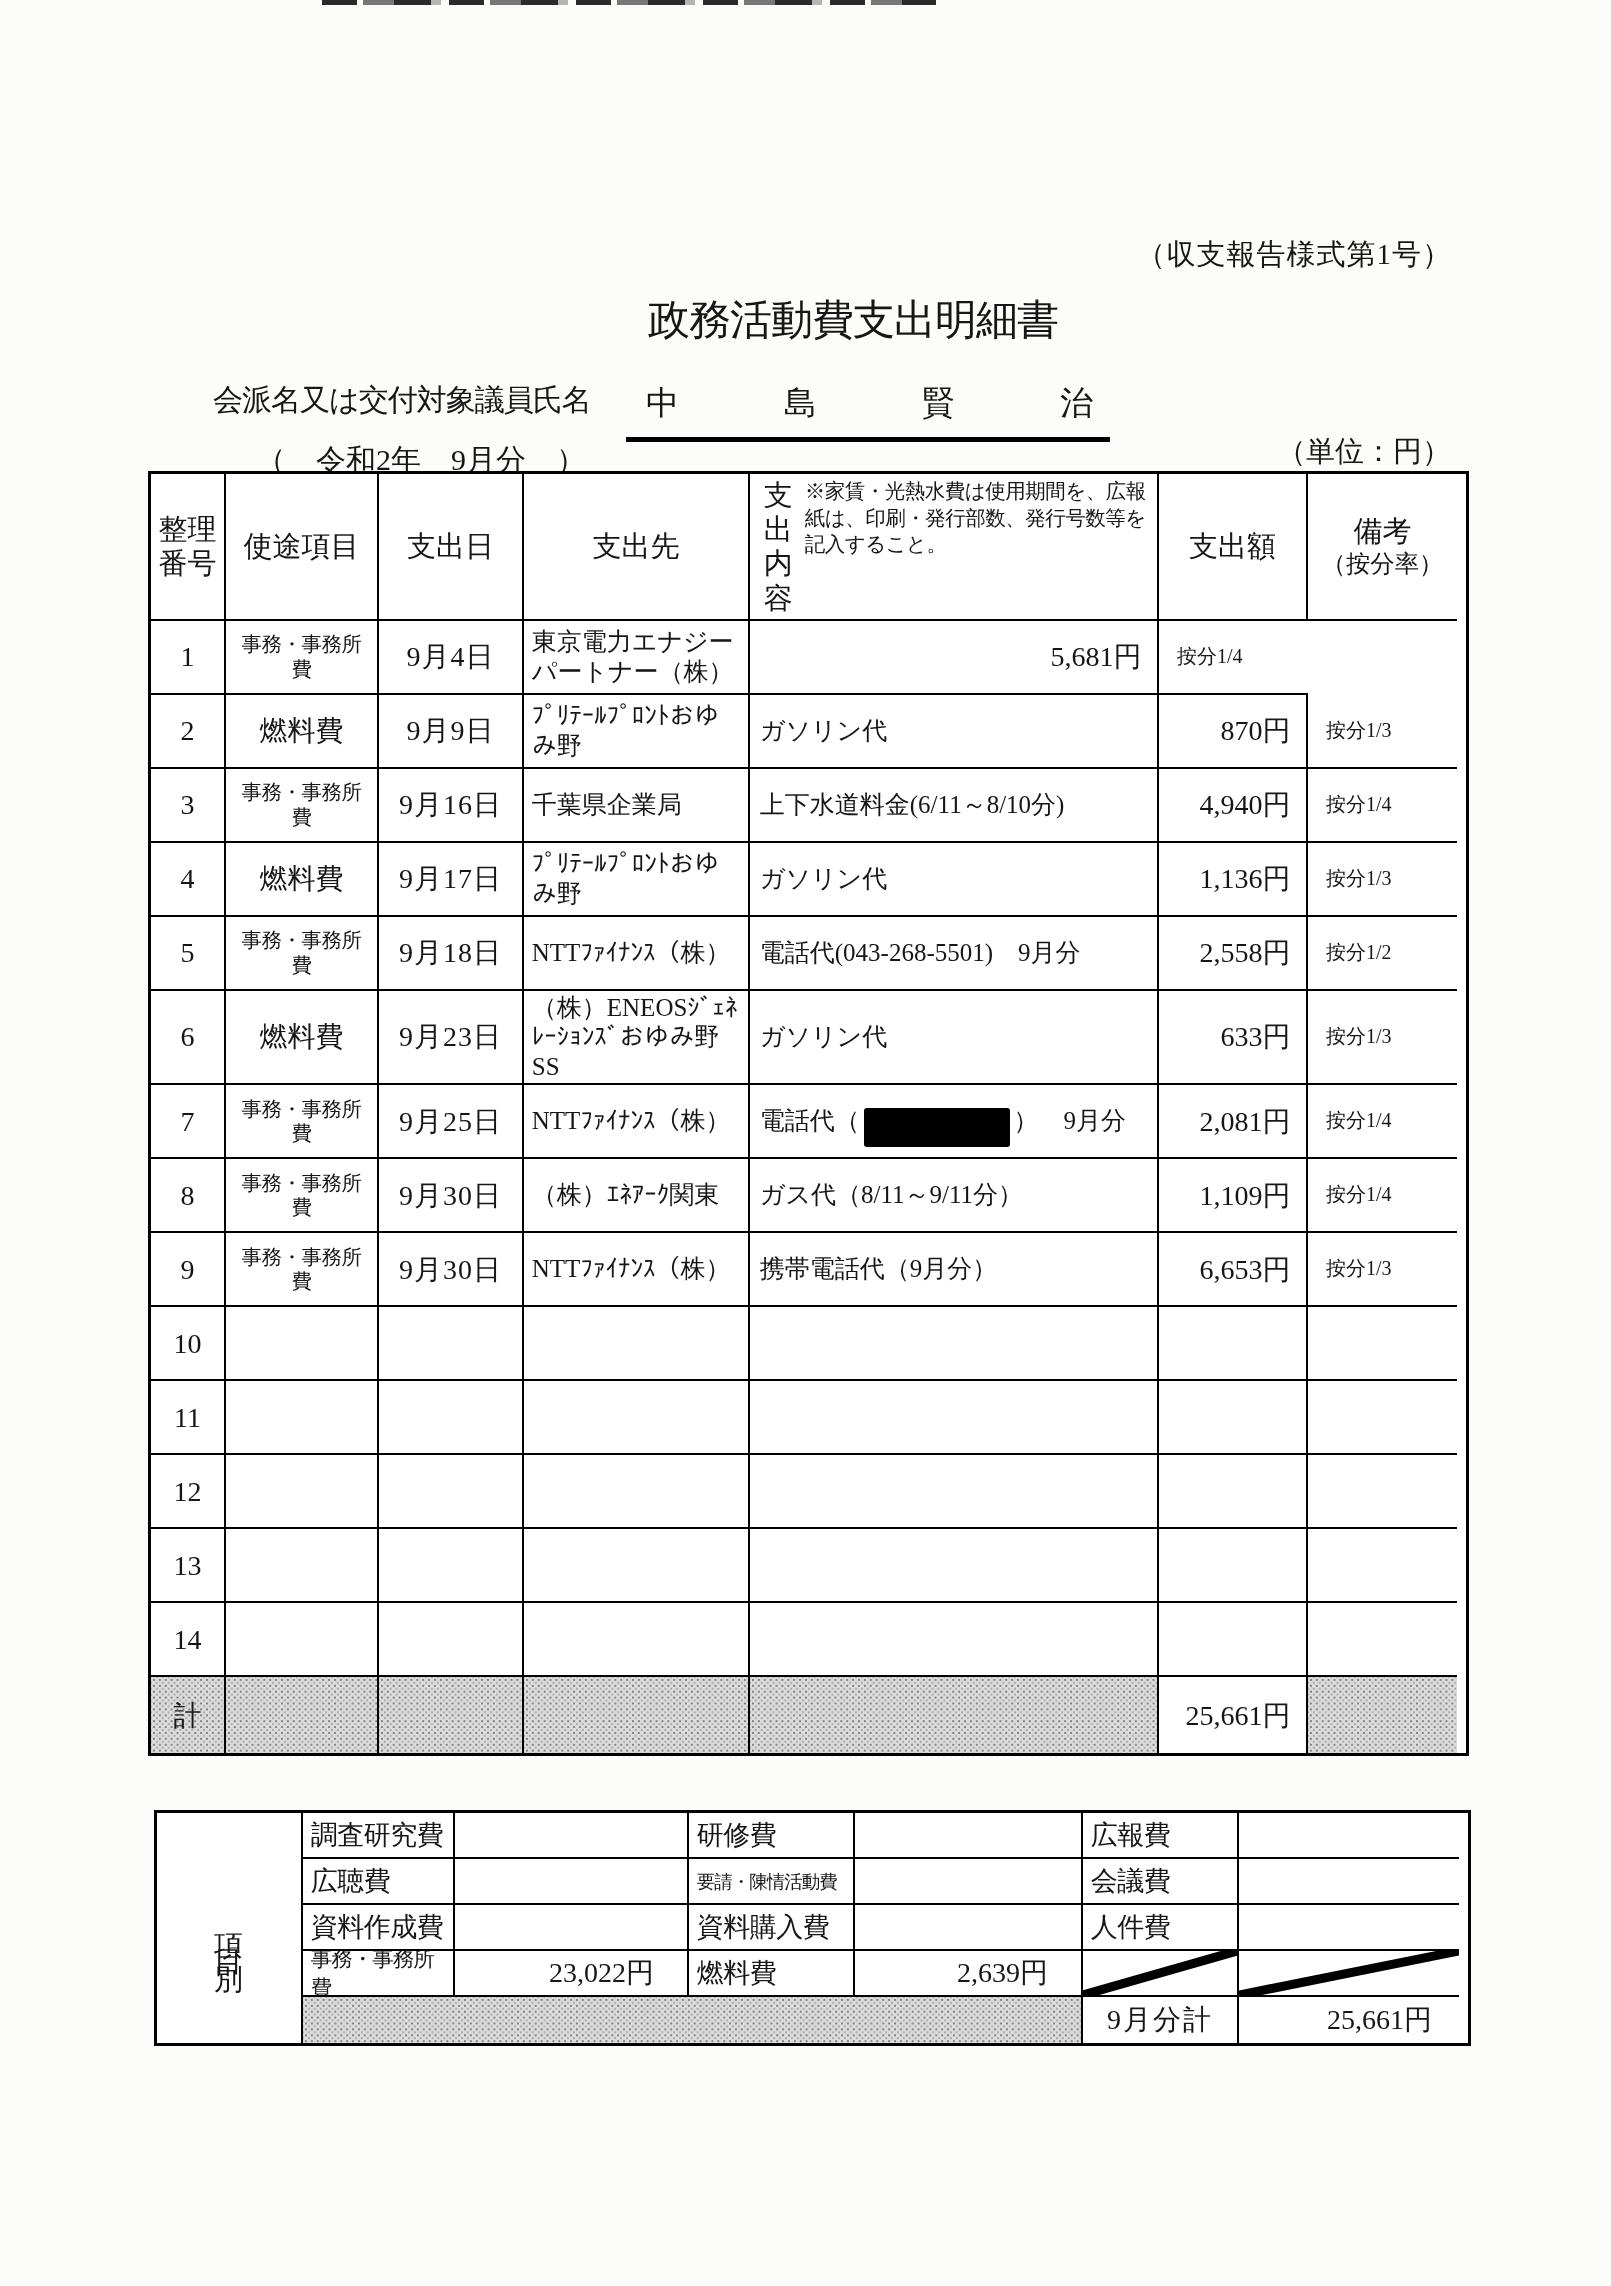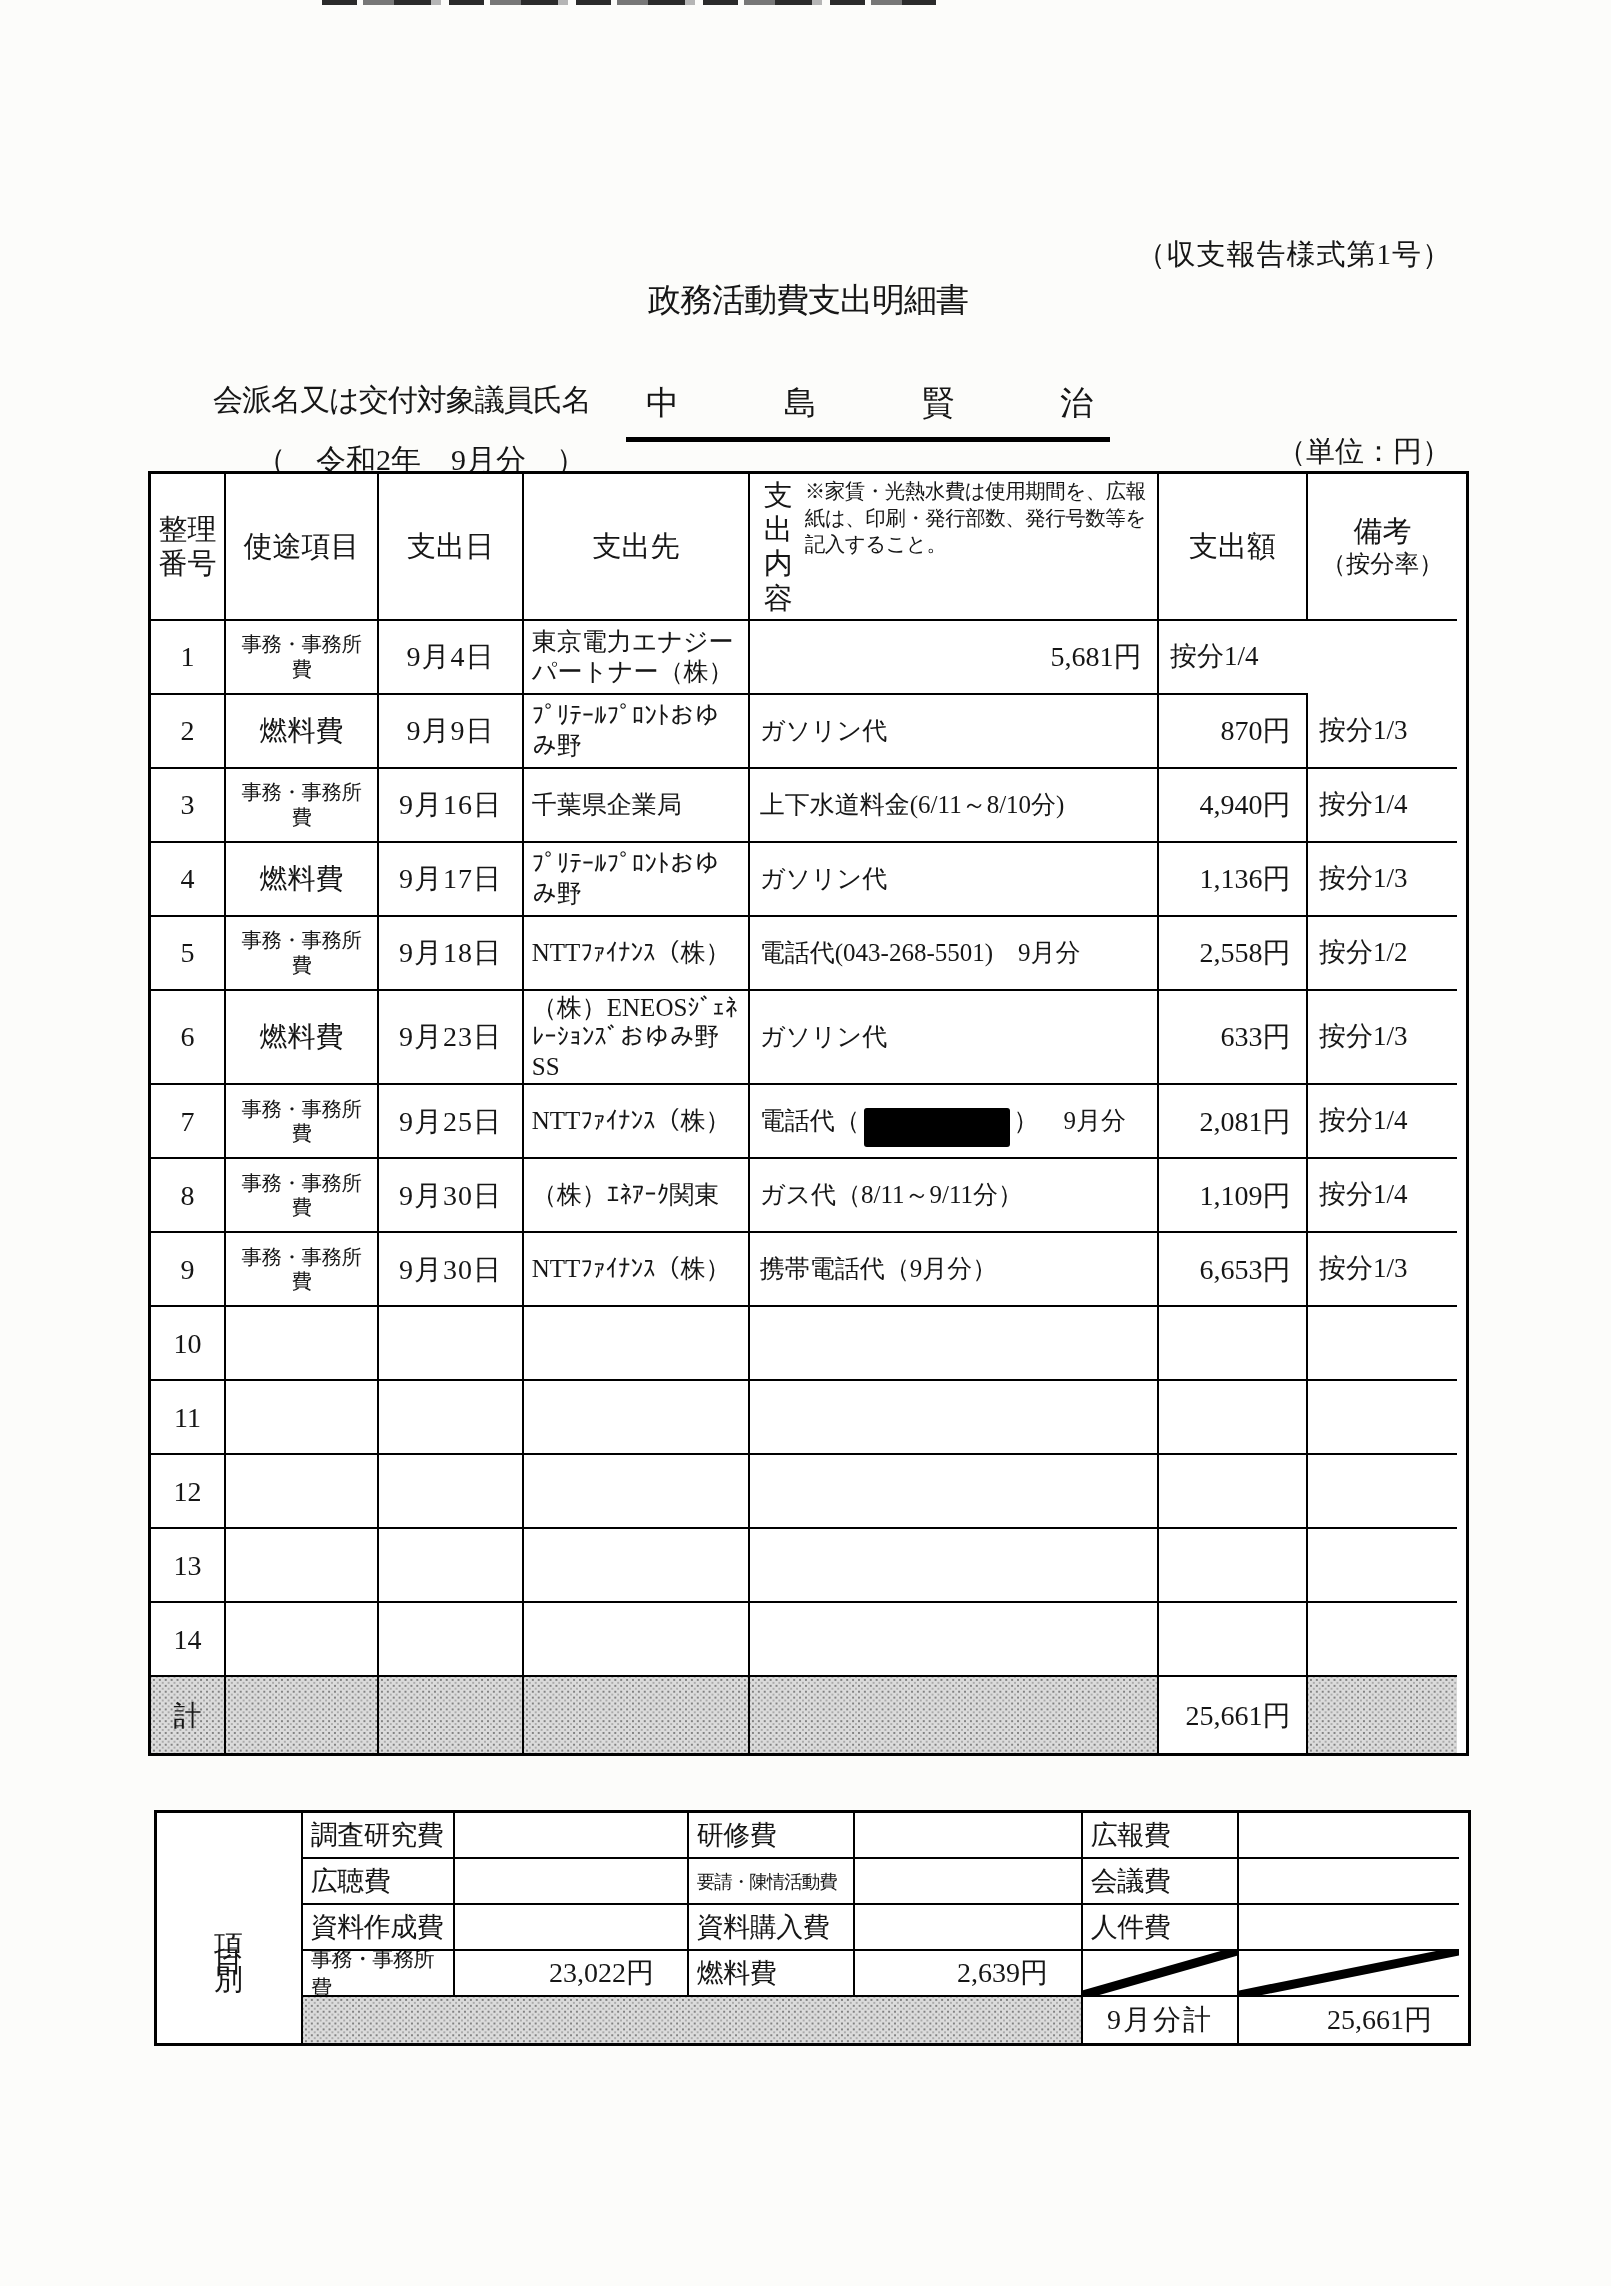--- a/index.html
+++ b/index.html
@@ -9,21 +9,21 @@
     font-family:"Liberation Serif","DejaVu Serif",serif;
     color:#161616;
   }
   .page{position:relative;width:1611px;height:2287px;background:#fcfcfa;overflow:hidden;}
 
   
   .artifact{position:absolute;left:322px;top:0;width:614px;height:4.9px;
     background:repeating-linear-gradient(90deg,#2b2b2b 0 35px,transparent 35px 41px,#777 41px 72px,#2b2b2b 72px 109px,#b5b5b5 109px 119px,transparent 119px 127px);}
 
   .form-number{position:absolute;top:235px;right:159px;font-size:29px;letter-spacing:1px;}
-  .doc-title{position:absolute;top:278px;left:648px;font-size:33px;letter-spacing:-1px;}
+  .doc-title{position:absolute;top:292px;left:648px;font-size:42px;letter-spacing:-1px;}
   .name-label{position:absolute;top:380px;left:213px;font-size:30px;letter-spacing:-1px;}
   .member-name{position:absolute;top:381px;left:646px;width:447px;display:flex;justify-content:space-between;font-size:33px;}
   .name-underline{position:absolute;top:437px;left:626px;width:484px;height:4.9px;background:#000;}
   .period{position:absolute;top:440px;left:256px;font-size:30px;}
   .unit{position:absolute;top:432px;right:160px;font-size:29px;}
 
   
   .main-table{position:absolute;left:148px;top:471px;width:1315px;border:3.9px solid #000;background:#fff;}
   .trow{display:grid;grid-template-columns:75px 153px 145px 226px 409px 149px 149px;}
   .c{border-right:2.9px solid #000;border-bottom:2.9px solid #000;box-sizing:border-box;
@@ -38,21 +38,21 @@
   .note-h{flex-direction:column;line-height:1.25;}
   .ch-sub{font-size:24.4px;}
 
   .cell-no{justify-content:center;font-size:28px;}
   .cell-category{justify-content:center;text-align:center;font-size:28px;}
   .cell-category.sm{font-size:20.5px;letter-spacing:-0.5px;}
   .cell-date{justify-content:center;font-size:28px;letter-spacing:1px;}
   .cell-payee{font-size:25px;padding-left:7.8px;}
   .cell-content{font-size:25px;padding-left:9.8px;}
   .cell-amount{justify-content:flex-end;font-size:28px;padding-right:15.6px;}
-  .cell-note{font-size:27px;padding-left:11px;}
+  .cell-note{font-size:20px;padding-left:18px;}
 
   .shade{background-color:#dbdbdb;
     background-image:radial-gradient(#828282 1.1px,transparent 1.4px),radial-gradient(#ababab 1px,transparent 1.3px);
     background-size:5.9px 5.9px,5.9px 5.9px;background-position:0 0,2.9px 2.9px;}
 
   .redaction{display:inline-block;width:146px;height:39px;background:#000;margin:0 3.9px;transform:translateY(5.9px);border-radius:2.9px;}
 
   
   .summary-table{position:absolute;left:154px;top:1810px;width:1311px;border:3.9px solid #000;background:#fff;
     display:grid;grid-template-columns:146px 152px 234px 166px 228px 156px 220px;grid-template-rows:repeat(5,46px);}

